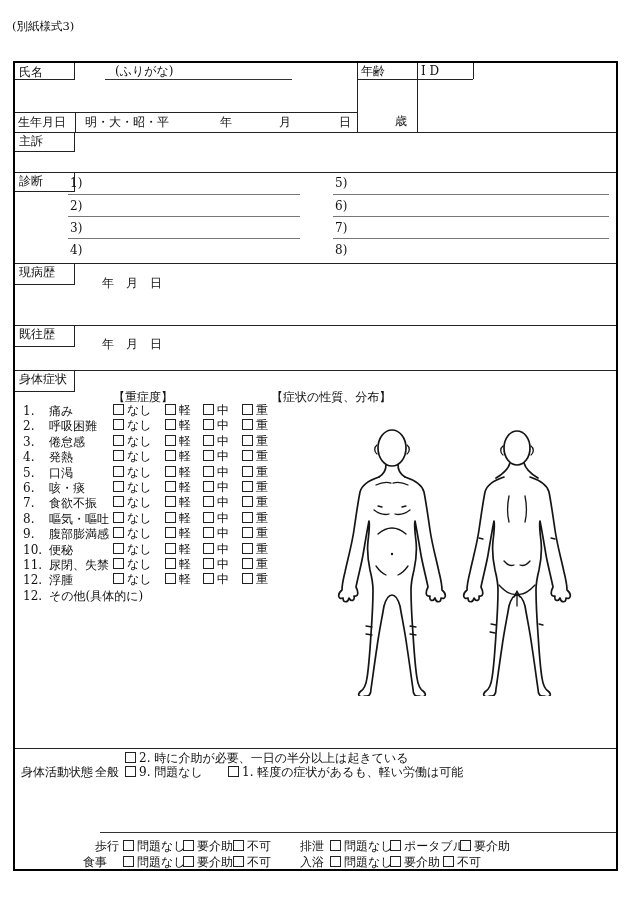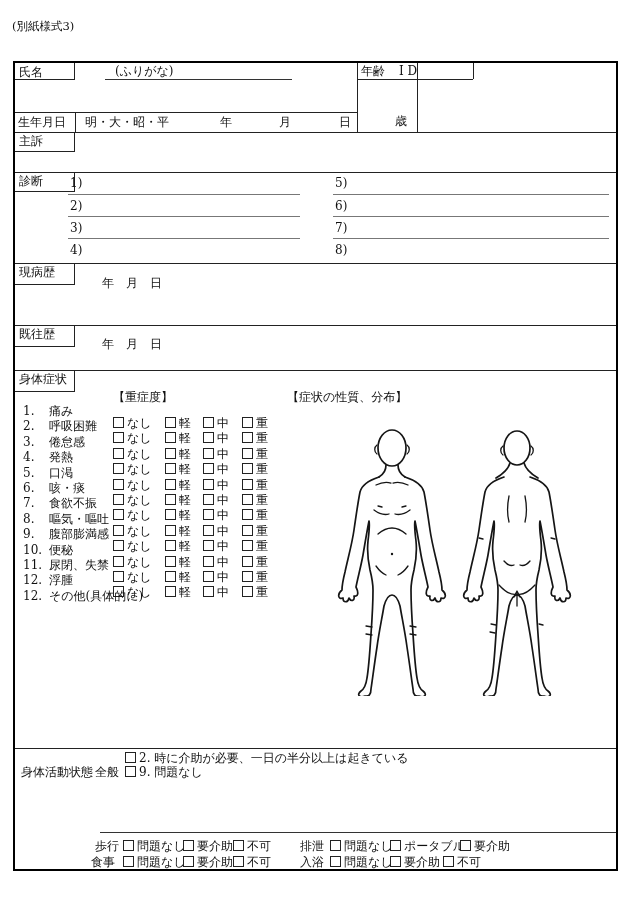--- a/index.html
+++ b/index.html
@@ -14,41 +14,41 @@
   .vline{position:absolute;width:0;border-left:1px solid #222;}
   .lab{position:absolute;left:0;width:60px;box-sizing:border-box;
        border-right:1px solid #222;border-bottom:1px solid #222;
        padding:2px 2px 2px 4px;font-size:12px;line-height:14px;white-space:nowrap;}
   .u{position:absolute;height:0;border-top:1px solid #777;}
   .u2{position:absolute;height:0;border-top:1px solid #333;}
   .cb{display:inline-block;width:9px;height:9px;border:1px solid #222;
       margin-right:3px;vertical-align:-1px;background:#fff;}
   .symrow{position:absolute;left:8px;width:300px;height:15px;font-size:12px;line-height:14px;white-space:nowrap;}
   .sno{display:inline-block;width:26px;}
-  .opt{position:absolute;top:12px;white-space:nowrap;}
+  .opt{position:absolute;top:0;white-space:nowrap;font-family:Liberation Mono, monospace;}
   .fig{position:absolute;}
   svg{display:block;}
 </style>
 </head>
 <body>
 
 <div id="page">
 
   <div class="txt note" style="left:12px;top:19px">(別紙様式3)</div>
 
   <div id="form">
 
     <div class="lab" style="top:0;height:17px">氏名</div>
     <div class="txt" style="left:100px;top:1px">(ふりがな)</div>
     <div class="u2" style="left:90px;top:16px;width:187px"></div>
     <div class="vline" style="left:342px;top:0;height:69px"></div>
     <div class="vline" style="left:402px;top:0;height:69px"></div>
     <div class="txt" style="left:346px;top:1px">年齢</div>
     <div class="hline" style="left:342px;top:16px;width:60px"></div>
-    <div class="txt" style="left:384px;top:1px">I D</div>
+    <div class="txt" style="left:406px;top:1px">I D</div>
     <div class="hline" style="left:402px;top:16px;width:56px"></div>
     <div class="vline" style="left:458px;top:0;height:16px"></div>
     <div class="txt" style="left:380px;top:51px">歳</div>
 
     <div class="hline" style="left:0;top:49px;width:342px"></div>
     <div class="txt" style="left:3px;top:52px">生年月日</div>
     <div class="vline" style="left:60px;top:49px;height:20px"></div>
     <div class="txt" style="left:70px;top:52px">明・大・昭・平</div>
     <div class="txt" style="left:205px;top:52px">年</div>
     <div class="txt" style="left:264px;top:52px">月</div>
@@ -78,21 +78,21 @@
     <div class="lab" style="top:200px;height:22px">現病歴</div>
     <div class="txt" style="left:87px;top:213px">年　月　日</div>
     <div class="hline" style="left:0;top:262px;width:601px"></div>
 
     <div class="lab" style="top:262px;height:22px">既往歴</div>
     <div class="txt" style="left:87px;top:274px">年　月　日</div>
     <div class="hline" style="left:0;top:307px;width:601px"></div>
 
     <div class="lab" style="top:307px;height:22px">身体症状</div>
     <div class="txt" style="left:98px;top:327px">【重症度】</div>
-    <div class="txt" style="left:272px;top:327px">【症状の性質、分布】</div>
+    <div class="txt" style="left:256px;top:327px">【症状の性質、分布】</div>
 
     <div class="symrow" style="top:341px">
       <span class="sno">1.</span><span>痛み</span>
       <span class="opt" style="left:90px"><span class="cb"></span><span>なし</span></span>
       <span class="opt" style="left:142px"><span class="cb"></span><span>軽</span></span>
       <span class="opt" style="left:180px"><span class="cb"></span><span>中</span></span>
       <span class="opt" style="left:219px"><span class="cb"></span><span>重</span></span>
     </div>
     <div class="symrow" style="top:356px">
       <span class="sno">2.</span><span>呼吸困難</span>
@@ -223,34 +223,35 @@
             <path d="M33,206 l5,1"></path>
           <path d="M82,198 l4,1"></path>
         </g>
       </svg>
     </div>
     <div class="hline" style="left:0;top:685px;width:601px"></div>
 
     <div class="txt" style="left:6px;top:702px">身体活動状態</div>
     <div class="txt" style="left:80px;top:702px">全般</div>
     <div class="txt" style="left:110px;top:702px"><span class="cb"></span><span>9. 問題なし</span></div>
+    <div class="txt" style="left:213px;top:702px"><span class="cb"></span><span>1. 軽度の症状があるも、軽い労働は可能</span></div>
     <div class="txt" style="left:110px;top:688px"><span class="cb"></span><span>2. 時に介助が必要、一日の半分以上は起きている</span></div>
 
     <div class="u2" style="left:85px;top:769px;width:516px"></div>
 
     <div class="txt" style="left:80px;top:776px">歩行</div>
     <div class="txt" style="left:108px;top:776px"><span class="cb"></span><span>問題なし</span></div>
     <div class="txt" style="left:168px;top:776px"><span class="cb"></span><span>要介助</span></div>
     <div class="txt" style="left:218px;top:776px"><span class="cb"></span><span>不可</span></div>
     <div class="txt" style="left:285px;top:776px">排泄</div>
     <div class="txt" style="left:315px;top:776px"><span class="cb"></span><span>問題なし</span></div>
     <div class="txt" style="left:375px;top:776px"><span class="cb"></span><span>ポータブル</span></div>
     <div class="txt" style="left:445px;top:776px"><span class="cb"></span><span>要介助</span></div>
 
-    <div class="txt" style="left:76px;top:792px">食事</div>
+    <div class="txt" style="left:68px;top:792px">食事</div>
     <div class="txt" style="left:108px;top:792px"><span class="cb"></span><span>問題なし</span></div>
     <div class="txt" style="left:168px;top:792px"><span class="cb"></span><span>要介助</span></div>
     <div class="txt" style="left:218px;top:792px"><span class="cb"></span><span>不可</span></div>
     <div class="txt" style="left:285px;top:792px">入浴</div>
     <div class="txt" style="left:315px;top:792px"><span class="cb"></span><span>問題なし</span></div>
     <div class="txt" style="left:375px;top:792px"><span class="cb"></span><span>要介助</span></div>
     <div class="txt" style="left:428px;top:792px"><span class="cb"></span><span>不可</span></div>
 
   </div>
 </div>

